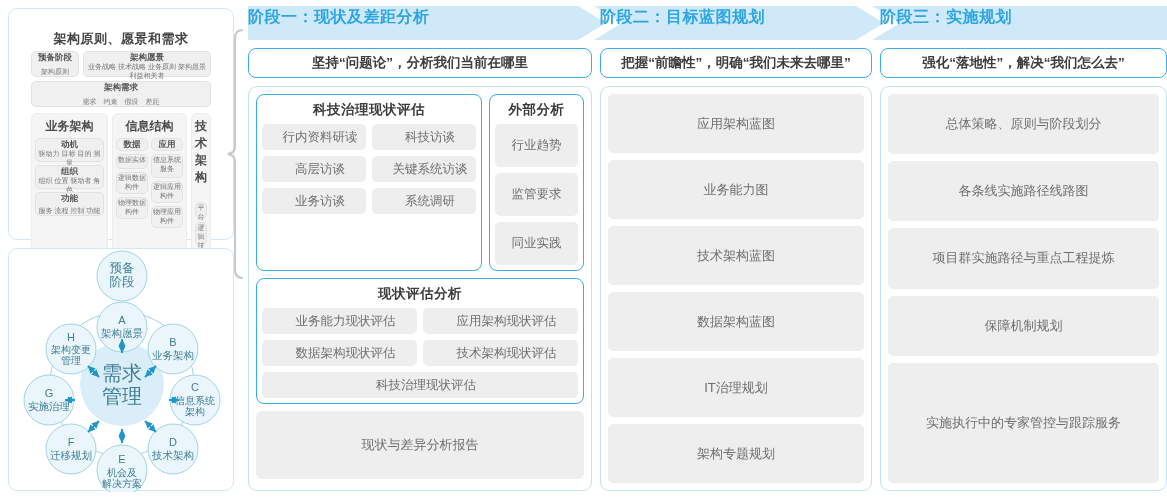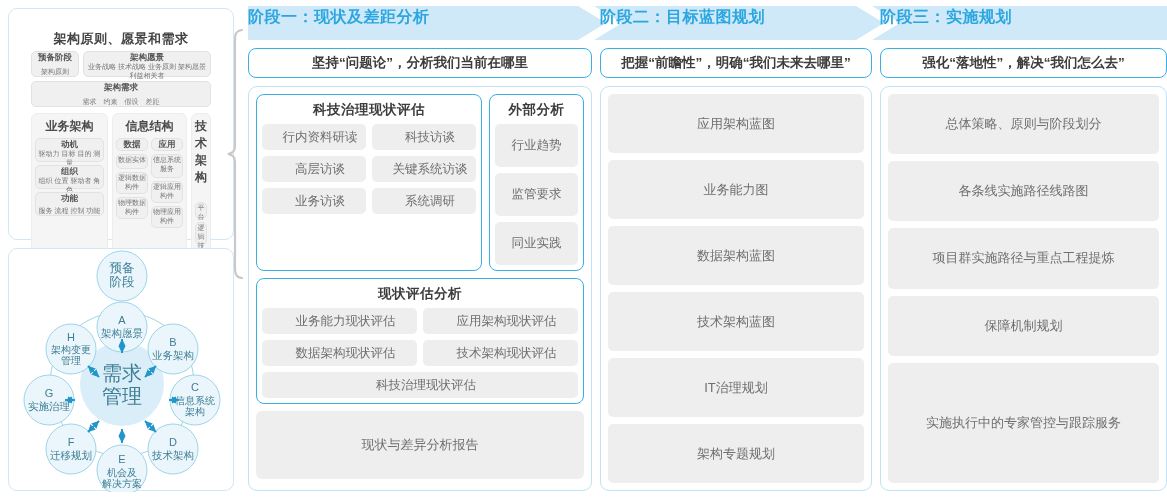--- a/index.html
+++ b/index.html
@@ -372,22 +372,22 @@
         <div id="s1-report">现状与差异分析报告</div>
       </div>
     </div>
 
     <div id="stage2" class="stage-col">
       <div class="stage-sub">把握“前瞻性”，明确“我们未来去哪里”</div>
       <div class="stage-body">
         <div class="plain-list">
           <div class="chip" style="flex:1">应用架构蓝图</div>
           <div class="chip" style="flex:1">业务能力图</div>
+          <div class="chip" style="flex:1">技术架构蓝图</div>
           <div class="chip" style="flex:1">数据架构蓝图</div>
-          <div class="chip" style="flex:1">技术架构蓝图</div>
           <div class="chip" style="flex:1">IT治理规划</div>
           <div class="chip" style="flex:1">架构专题规划</div>
         </div>
       </div>
     </div>
 
     <div id="stage3" class="stage-col">
       <div class="stage-sub">强化“落地性”，解决“我们怎么去”</div>
       <div class="stage-body">
         <div class="plain-list">

